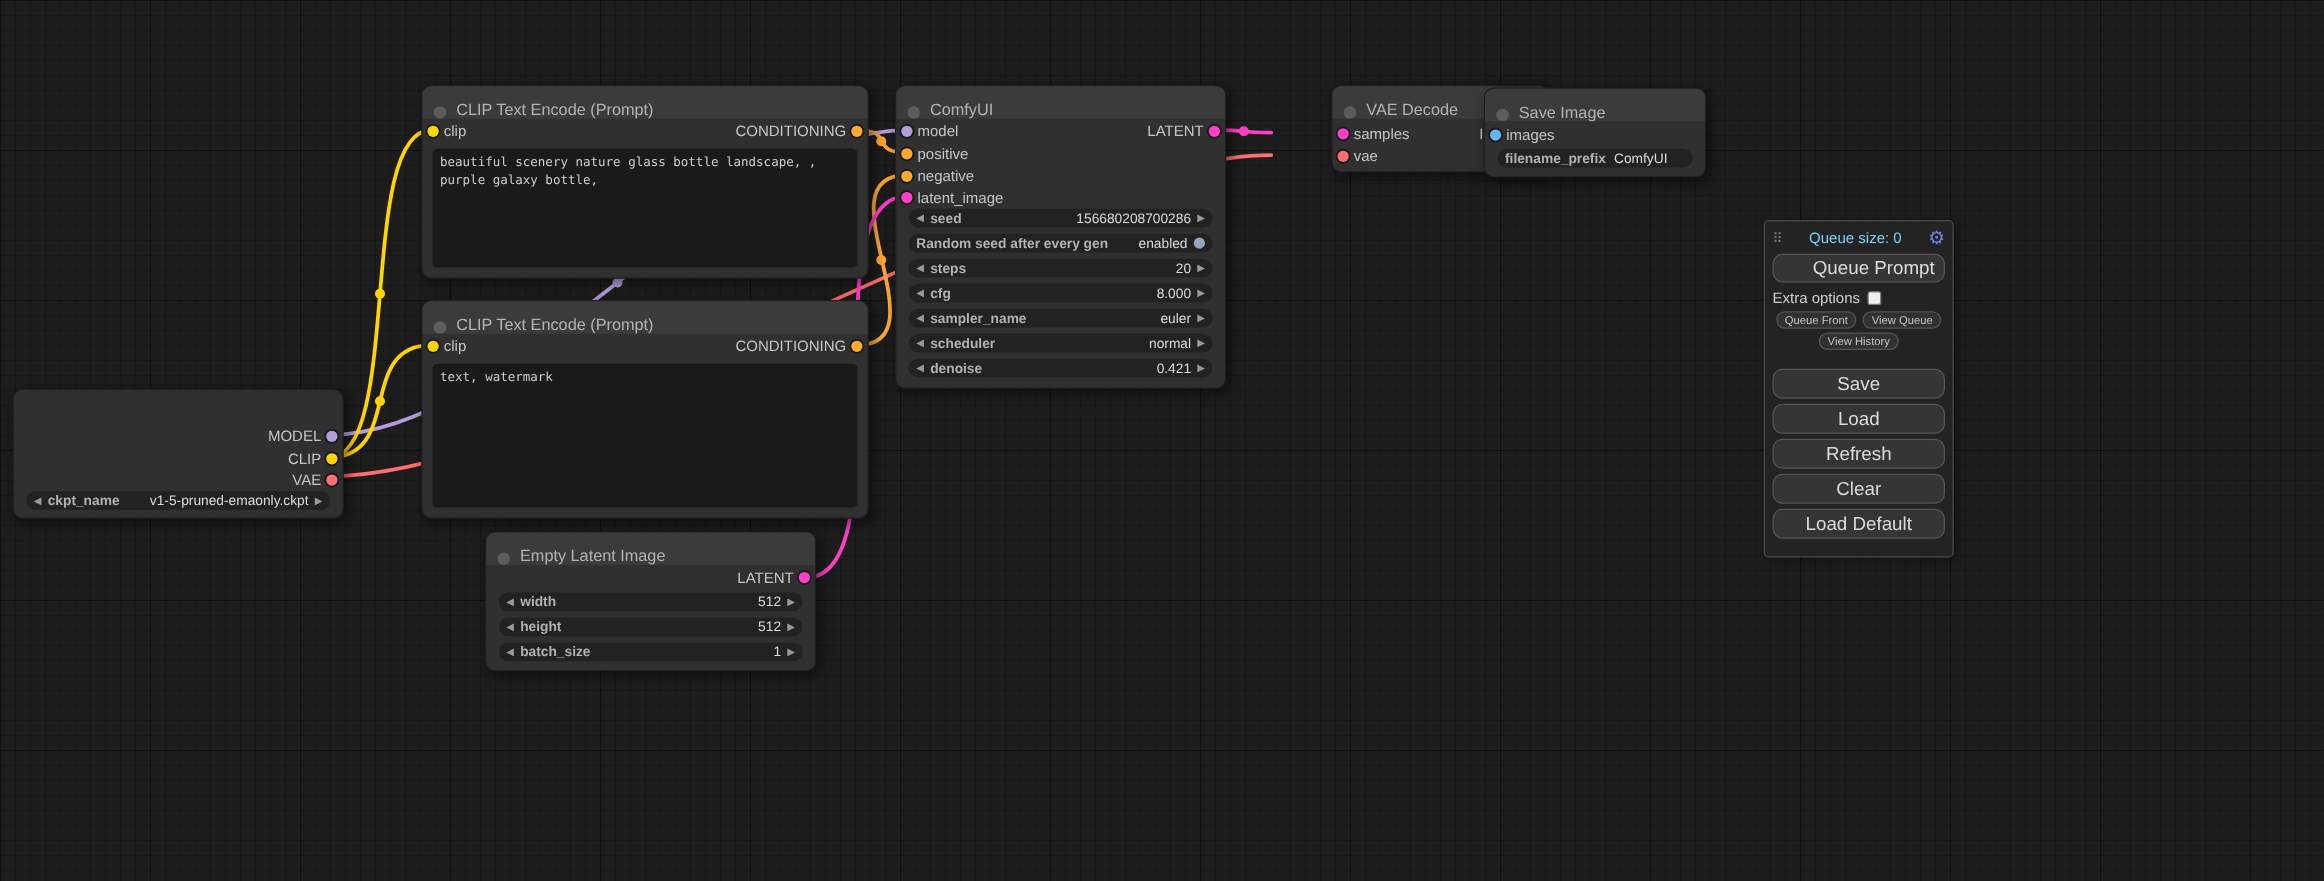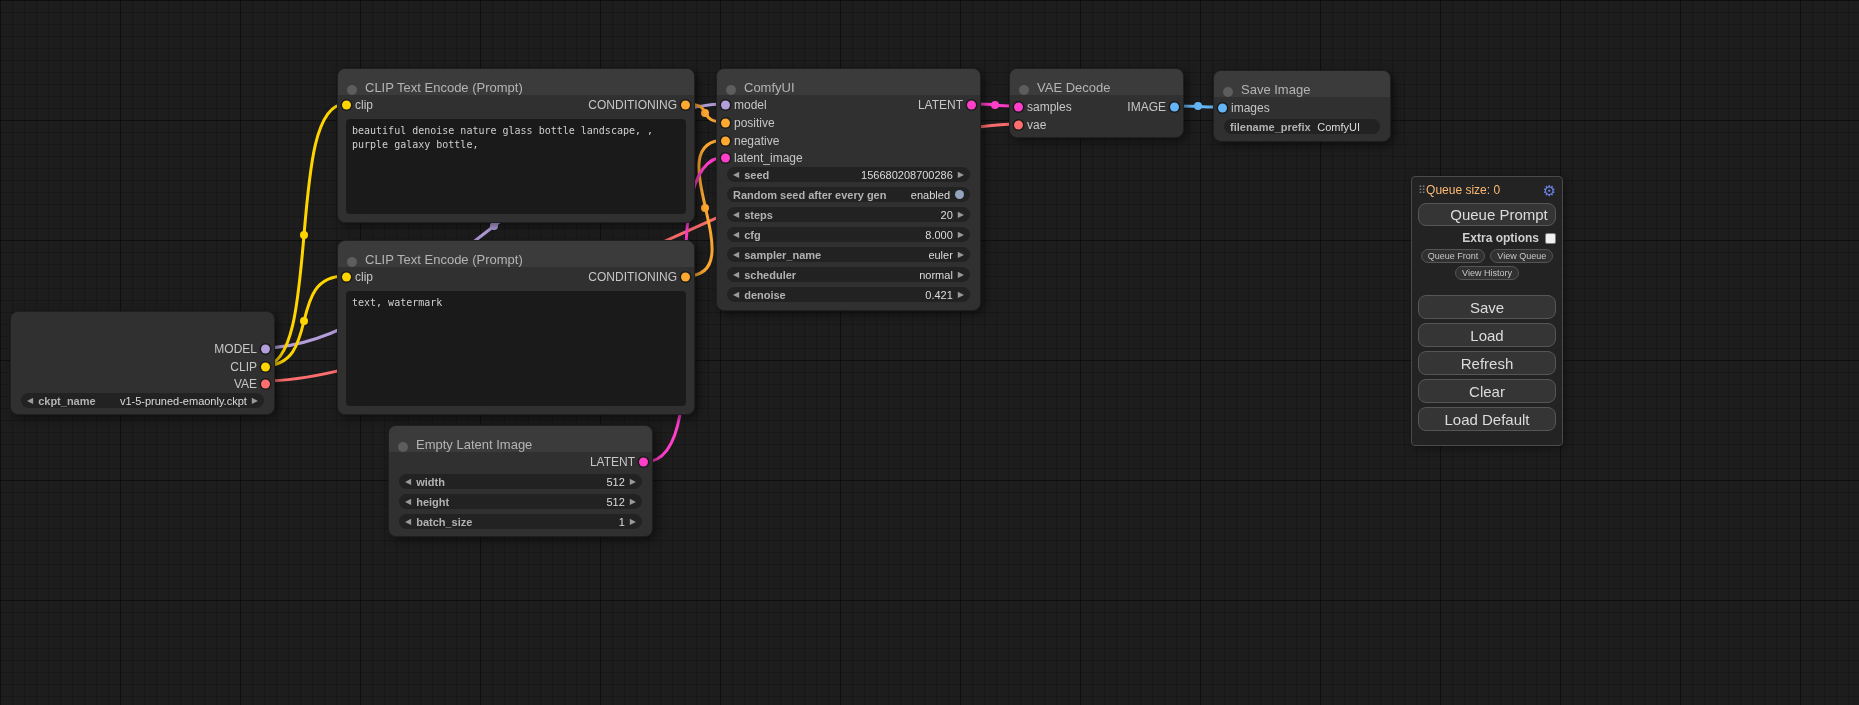--- a/index.html
+++ b/index.html
@@ -64,34 +64,34 @@
     color: #cfcfcf; white-space: pre-wrap; overflow: hidden; cursor: text;
   }
 
   .queue-panel {
     position: absolute; left: 1411px; top: 176px; width: 152px; z-index: 5;
     background: #232323; border: 1px solid #4a4a4a; border-radius: 4px;
     padding: 4px 6px 10px; box-shadow: 2px 2px 8px rgba(0,0,0,.4);
   }
   .qp-header { display: flex; align-items: center; height: 18px; margin-bottom: 3px; }
   .drag-handle { color: #7a7a7a; font-size: 11px; cursor: move; }
-  .qp-title { flex: 1; text-align: left; color: #fdba74; font-size: 12px; }
+  .qp-title { flex: 1; text-align: center; color: #7dd3fc; font-size: 12px; }
   .gear-icon { color: #6c83e8; font-size: 15px; line-height: 1; cursor: pointer; }
   .qp-btn {
     display: block; width: 100%; height: 24px; margin: 4px 0;
     background: #353535; border: 1px solid #565656; border-radius: 8px;
     color: #dcdcdc; font-family: inherit; font-size: 15px; cursor: pointer;
   }
   .qp-btn.primary { height: 23px; padding-left: 24px; }
   .qp-btn-sm {
     display: inline-block; width: auto; height: 14px; margin: 0;
     background: #313131; border: 1px solid #555; border-radius: 7px;
     color: #c6c6c6; font-family: inherit; font-size: 9px; padding: 0 6px; cursor: pointer;
   }
-  .extra-row { display: flex; align-items: center; justify-content: flex-end; gap: 6px; color: #cfcfcf; font-size: 12px; margin: 5px 0 4px; font-weight: bold; }
+  .extra-row { display: flex; align-items: center; justify-content: flex-start; gap: 6px; color: #cfcfcf; font-size: 12px; margin: 5px 0 4px; }
   .checkbox { width: 11px; height: 11px; background: #f0f0f0; border: 1px solid #808080; border-radius: 2px; cursor: pointer; }
   .small-row { display: flex; justify-content: center; gap: 5px; margin: 3px 0; align-items: flex-end; }
   .group-gap { height: 8px; }
 </style>
 </head>
 <body>
 
 <div class="canvas">
 
   <svg class="wires" width="1859" height="705" viewBox="0 0 1859 705">
@@ -143,21 +143,21 @@
     <div class="node-title">
       <span class="tdot"></span>
       <span>CLIP Text Encode (Prompt)</span>
     </div>
     <div class="slot-row" style="top:27px">
       <span class="port in" style="background: rgb(255, 213, 0);"></span>
       <span class="slot-label in">clip</span>
       <span class="slot-label out">CONDITIONING</span>
       <span class="port out" style="background: rgb(255, 169, 49);"></span>
     </div>
-    <div class="prompt-box">beautiful denoise nature glass bottle landscape, , purple galaxy bottle,</div>
+    <div class="prompt-box">beautiful scenery nature glass bottle landscape, , purple galaxy bottle,</div>
   </div>
 
   <div class="node" style="left:337px;top:240px;width:358px;height:175px">
     <div class="node-title">
       <span class="tdot"></span>
       <span>CLIP Text Encode (Prompt)</span>
     </div>
     <div class="slot-row" style="top:27px">
       <span class="port in" style="background: rgb(255, 213, 0);"></span>
       <span class="slot-label in">clip</span>
@@ -255,38 +255,38 @@
       <span class="warrow">▶</span>
     </div>
     <div class="widget" style="top:218px">
       <span class="warrow">◀</span>
       <span class="wlabel">denoise</span>
       <span class="wvalue">0.421</span>
       <span class="warrow">▶</span>
     </div>
   </div>
 
-  <div class="node" style="left:1009px;top:68px;width:175px;height:70px">
+  <div class="node" style="left:1065px;top:68px;width:175px;height:70px">
     <div class="node-title">
       <span class="tdot"></span>
       <span>VAE Decode</span>
     </div>
     <div class="slot-row" style="top:29px">
       <span class="port in" style="background: rgb(255, 62, 201);"></span>
       <span class="slot-label in">samples</span>
       <span class="slot-label out">IMAGE</span>
       <span class="port out" style="background: rgb(100, 181, 246);"></span>
     </div>
     <div class="slot-row" style="top:47px">
       <span class="port in" style="background: rgb(255, 110, 110);"></span>
       <span class="slot-label in">vae</span>
     </div>
   </div>
 
-  <div class="node" style="left:1213px;top:70px;width:178px;height:72px">
+  <div class="node" style="left:1187px;top:70px;width:178px;height:72px">
     <div class="node-title">
       <span class="tdot"></span>
       <span>Save Image</span>
     </div>
     <div class="slot-row" style="top:28px">
       <span class="port in" style="background: rgb(100, 181, 246);"></span>
       <span class="slot-label in">images</span>
     </div>
     <div class="widget" style="top:48px">
       <span class="wlabel">filename_prefix</span>

